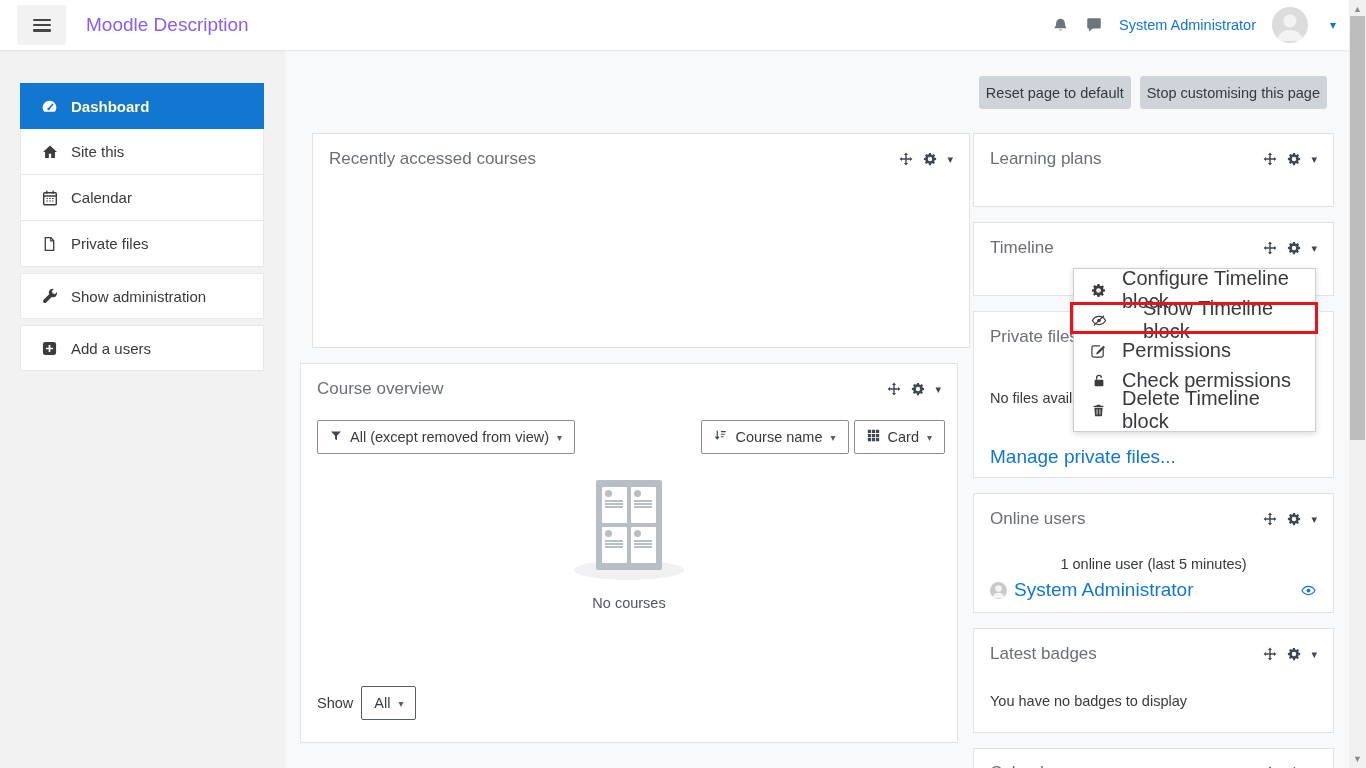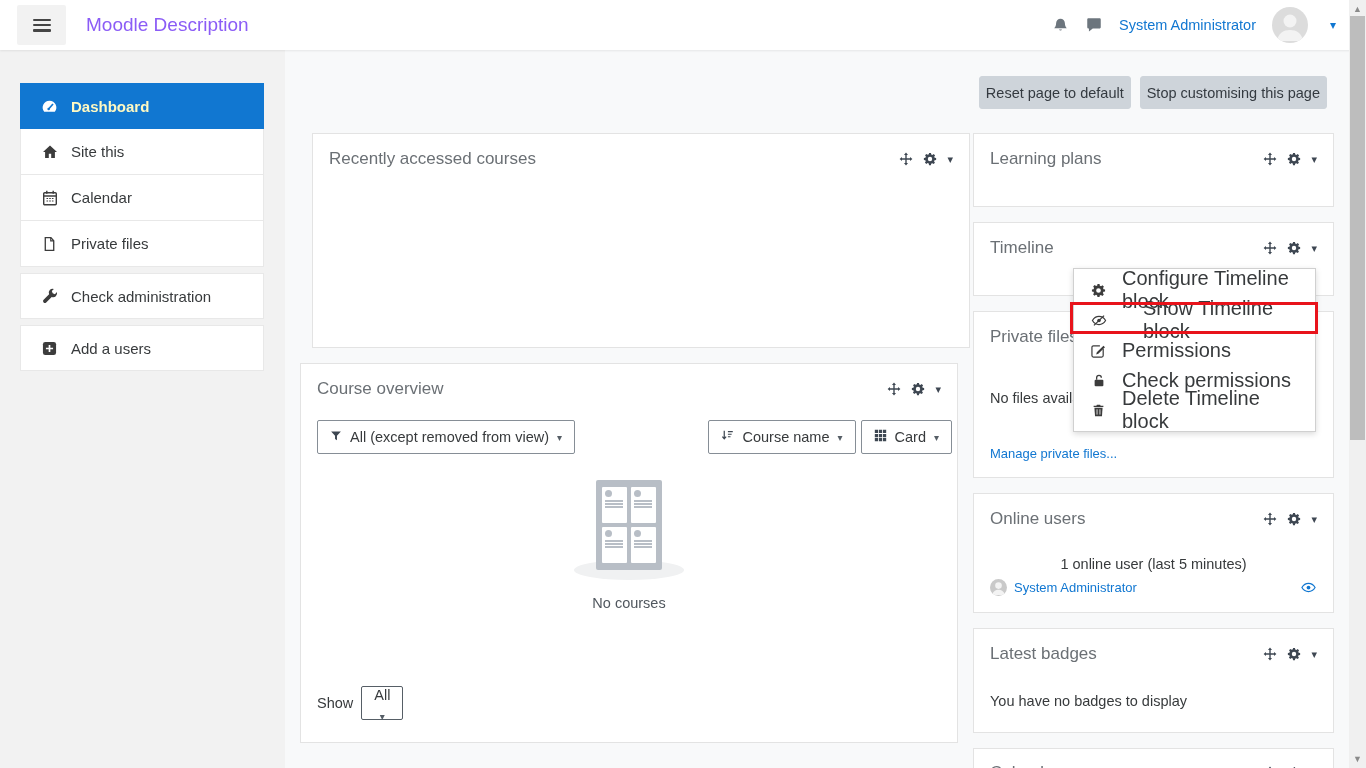--- a/index.html
+++ b/index.html
@@ -67,21 +67,21 @@
                        background:linear-gradient(#b8bec6 2px, transparent 2px, transparent 3px, #b8bec6 3px, #b8bec6 5px, transparent 5px, transparent 6px, #b8bec6 6px) ; }
   .empty-text { text-align:center; font-size:14.5px; color:#50575e; }
 
   
   .outline-btn { display:inline-flex; align-items:center; gap:8px; height:34px; background:#fff;
                  border:1px solid #868e96; border-radius:2px; color:#373a3c; font-size:14.5px; padding:0 12px;
                  font-family:inherit; cursor:pointer; }
   .outline-btn .bcaret { font-size:10px; color:#565e66; }
 
   
-  .link { color:#1177d1; font-size:13px; cursor:pointer; text-decoration:none; }
+  .link { color:#1177d1; font-size:19px; cursor:pointer; text-decoration:none; }
   .body-text { font-size:14.5px; color:#373a3c; }
 
   .small-avatar { width:17px; height:17px; border-radius:50%; background:#c9c9c9; overflow:hidden; position:relative; flex:none; }
 
   
   .ctx-menu { position:absolute; left:1073px; top:268px; width:243px; background:#fff; border:1px solid #d0d0d0;
               box-shadow:0 2px 6px rgba(0,0,0,.15); z-index:20; padding:6px 0; }
   .ctx-item { display:flex; align-items:center; gap:15px; height:30px; padding:0 16px; font-size:20px;
               color:#373a3c; cursor:pointer; }
   .ctx-item .icon { width:17px; display:flex; justify-content:center; color:#3c3c3c; flex:none; }
@@ -166,21 +166,21 @@
             </svg>
         </span>
         <span>Private files</span>
       </div>
       <div class="nav-item gap">
         <span class="icon">
           <svg width="16" height="16" viewBox="0 0 16 16" fill="currentColor">
               <path d="M14.9 4.1a3.9 3.9 0 0 1-5.2 4.8l-5.5 5.5a1.8 1.8 0 0 1-2.6-2.6l5.5-5.5A3.9 3.9 0 0 1 11.9 1L9.8 3.1l.9 2.2 2.2.9 2-2.1z"></path>
             </svg>
         </span>
-        <span>Check administration</span>
+        <span>Show administration</span>
       </div>
       <div class="nav-item gap">
         <span class="icon">
           <svg width="15" height="15" viewBox="0 0 16 16">
               <rect x="1" y="1" width="14" height="14" rx="2.5" fill="currentColor"></rect>
               <path d="M8 4.2v7.6M4.2 8h7.6" stroke="#fff" stroke-width="1.8"></path>
             </svg>
         </span>
         <span>Add a users</span>
       </div>
@@ -223,21 +223,21 @@
               </svg>
             </span>
           <span class="hic">
               <svg width="14" height="14" viewBox="0 0 16 16" fill="currentColor">
                 <path fill-rule="evenodd" d="M6.9 1h2.2l.35 1.8c.45.12.88.3 1.27.54l1.53-1.02 1.56 1.56-1.02 1.53c.24.4.42.82.54 1.27L15 6.9v2.2l-1.8.35c-.12.45-.3.88-.54 1.27l1.02 1.53-1.56 1.56-1.53-1.02c-.4.24-.82.42-1.27.54L9.1 15H6.9l-.35-1.8a5.2 5.2 0 0 1-1.27-.54l-1.53 1.02-1.56-1.56 1.02-1.53a5.2 5.2 0 0 1-.54-1.27L1 9.1V6.9l1.8-.35c.12-.45.3-.88.54-1.27L2.32 3.75l1.56-1.56 1.53 1.02c.4-.24.82-.42 1.27-.54L6.9 1zM8 5.5a2.5 2.5 0 1 0 0 5 2.5 2.5 0 0 0 0-5z"></path>
               </svg>
             </span>
           <span class="hic caret">▾</span>
         </div>
       </div>
-      <div style="position:absolute; left:16px; top:56px; right:5px; display:flex; justify-content:space-between;">
+      <div style="position:absolute; left:16px; top:56px; right:12px; display:flex; justify-content:space-between;">
         <button class="outline-btn">
           <span><svg width="12" height="12" viewBox="0 0 16 16" fill="#3e4752">
                 <path d="M1.5 2h13L9.3 7.8v5.7L6.7 11.9V7.8L1.5 2z"></path>
               </svg></span>
           <span>All (except removed from view)</span>
           <span class="bcaret">▾</span>
         </button>
         <div style="display:flex; gap:5px;">
           <button class="outline-btn">
             <span><svg width="13" height="13" viewBox="0 0 16 16" stroke="#3e4752" stroke-width="1.5" fill="none">
@@ -263,21 +263,21 @@
               <div class="illus-card"></div>
               <div class="illus-card"></div>
               <div class="illus-card"></div>
               <div class="illus-card"></div>
             </div>
         </div>
         <div class="empty-text" style="margin-top:15px;">No courses</div>
       </div>
       <div style="position:absolute; left:16px; bottom:22px; display:flex; align-items:center; gap:8px;">
         <span class="body-text">Show</span>
-        <button class="outline-btn" style="border-color:#565e66;flex-direction:column;">
+        <button class="outline-btn" style="border-color:#565e66;">
           <span>All</span>
           <span class="bcaret">▾</span>
         </button>
       </div>
     </div>
 
     <div class="card" style="left:688px; top:83px; width:361px; height:74px;">
       <div class="card-head">
         <div class="card-title">Learning plans</div>
         <div class="hicons">

